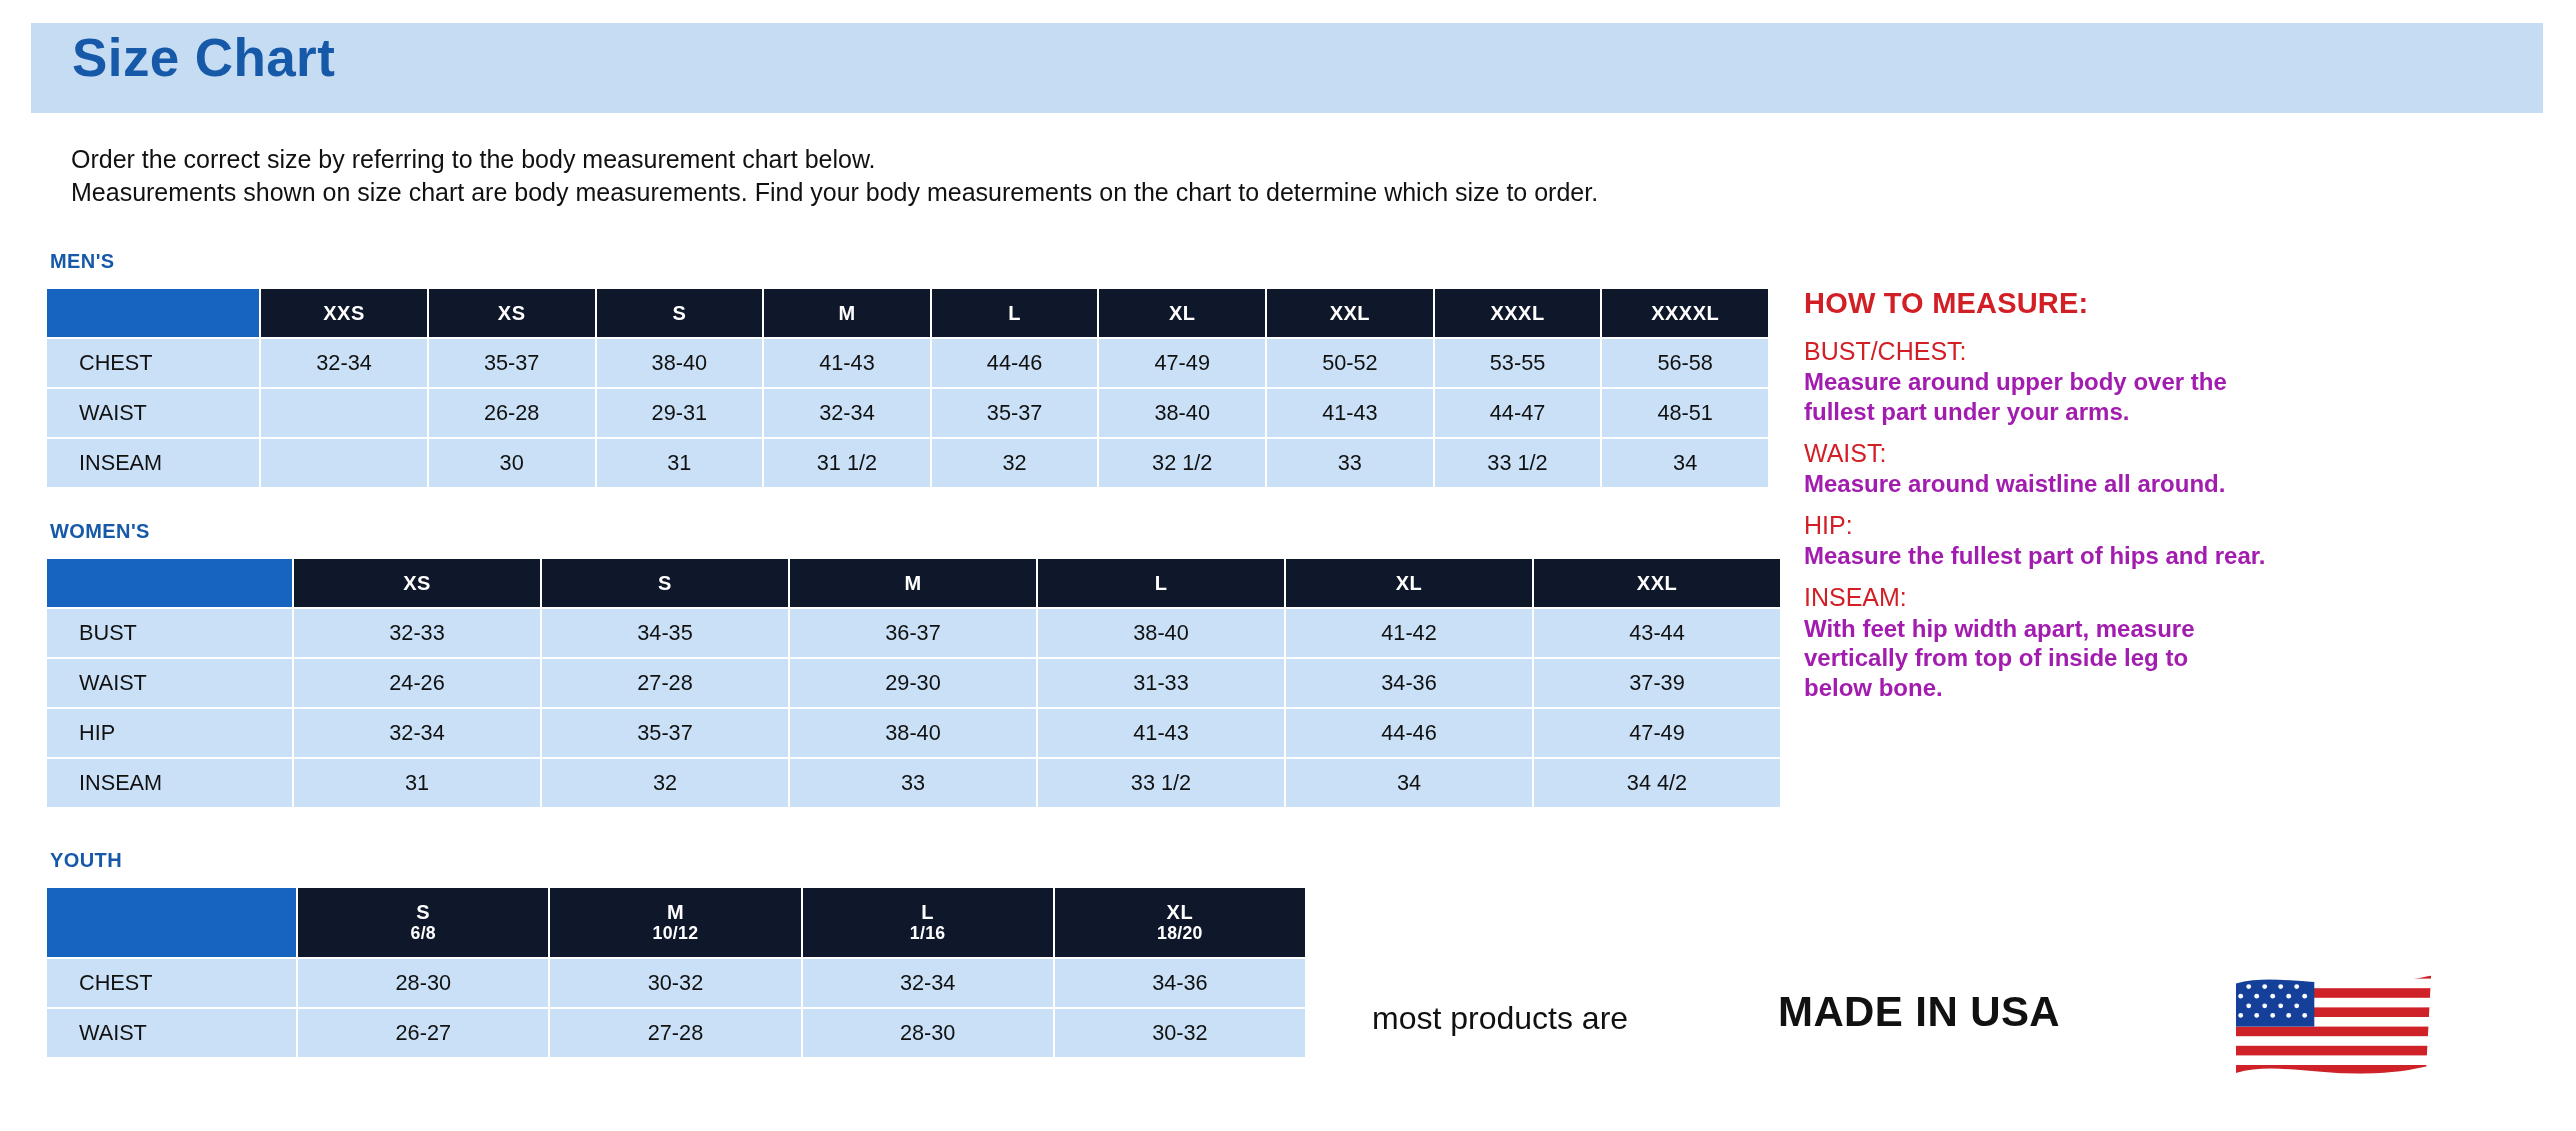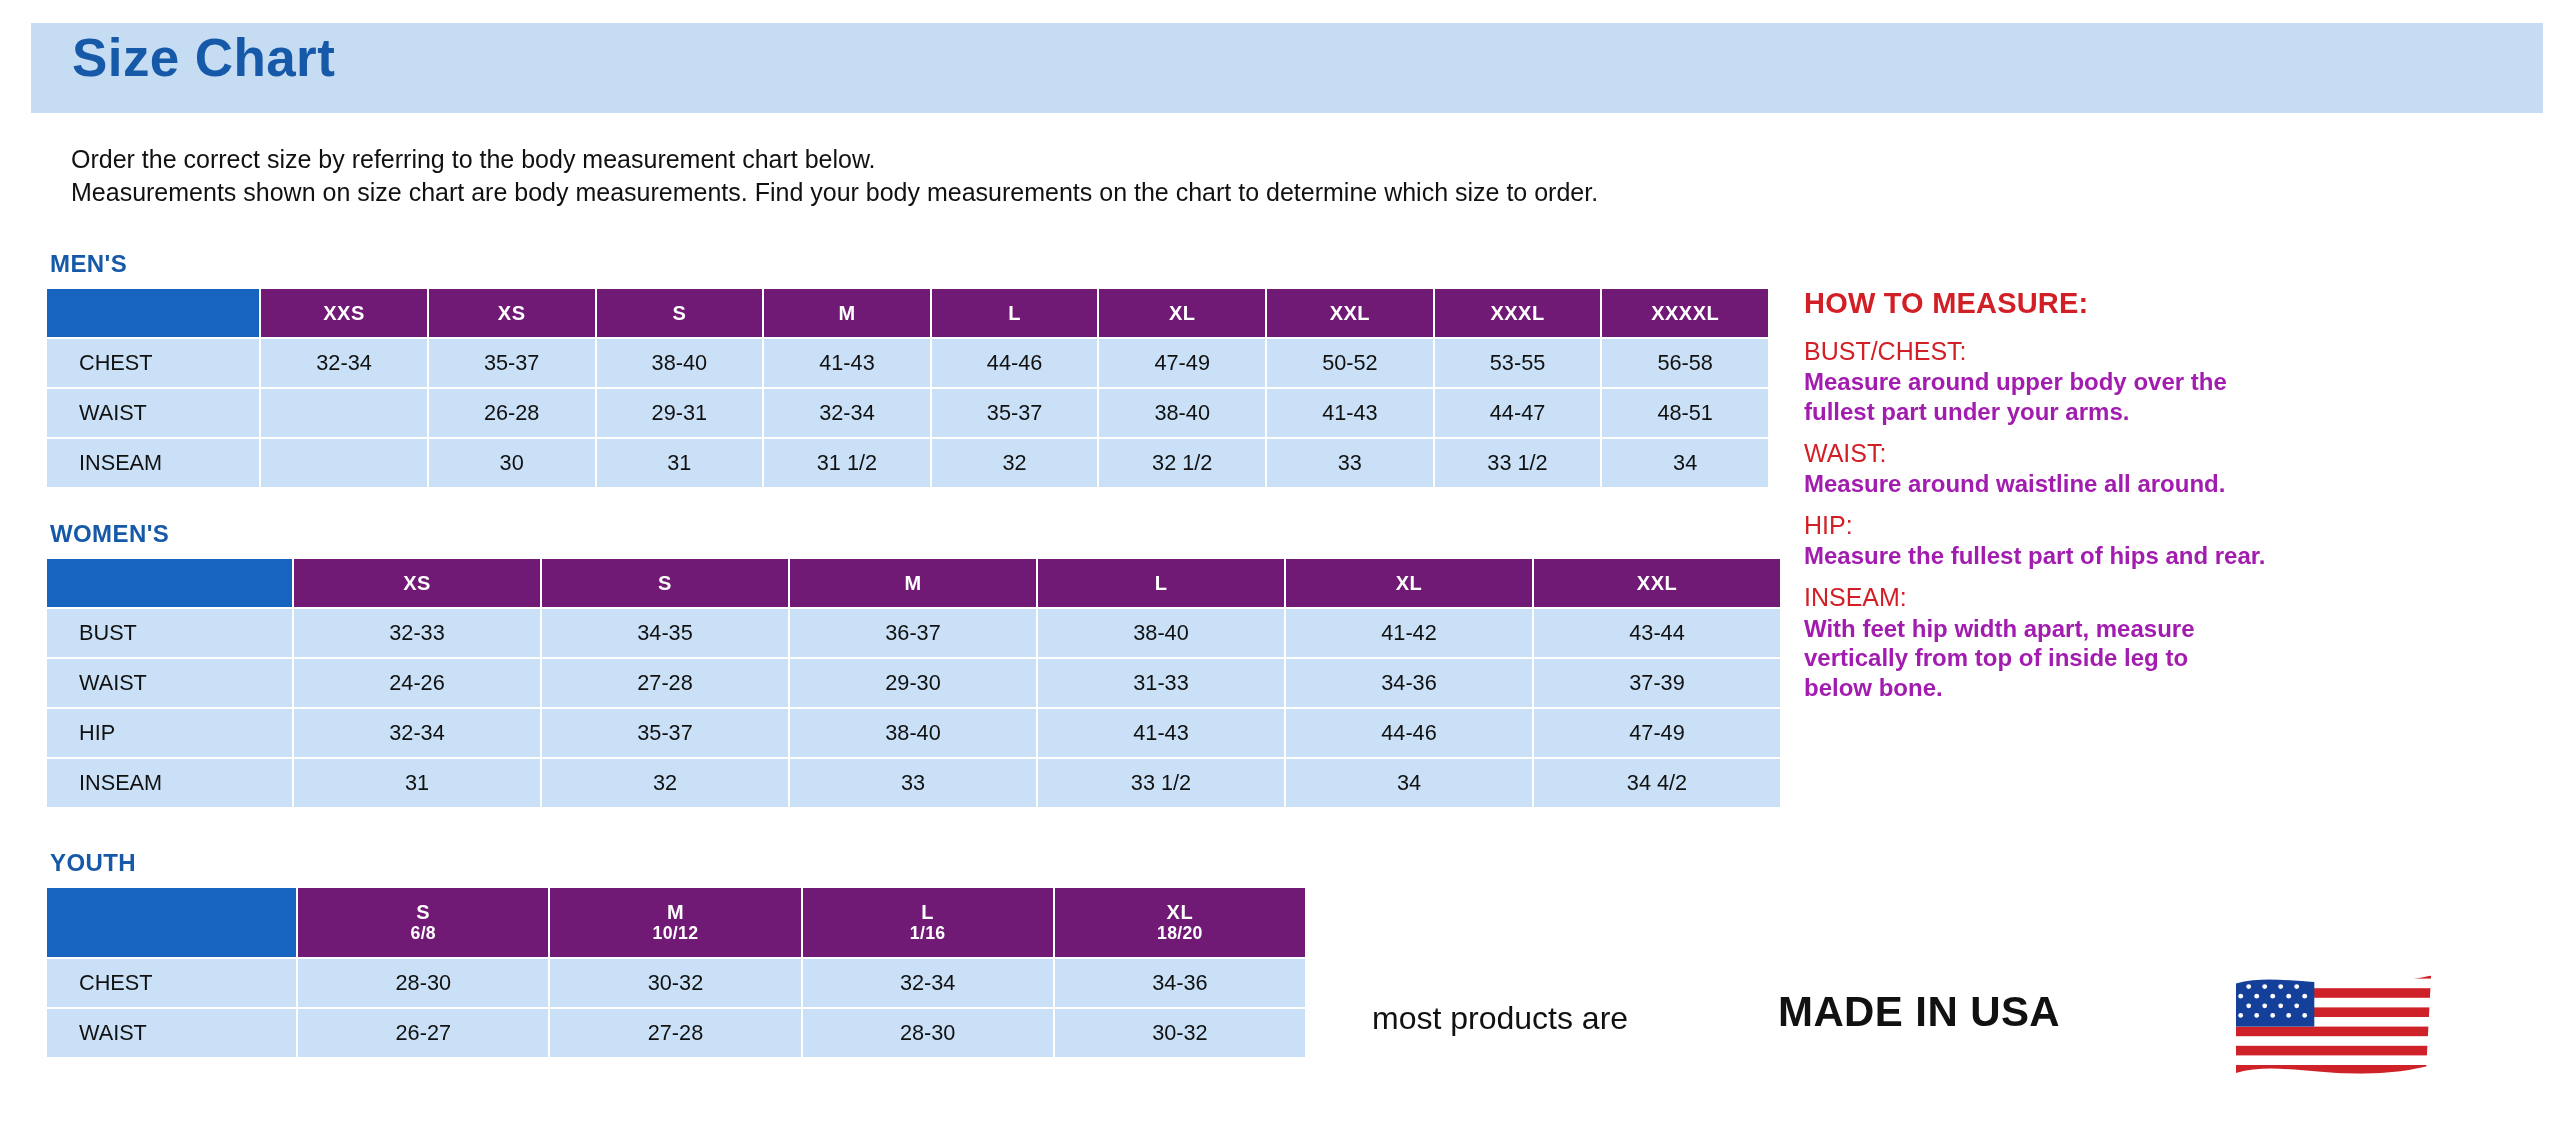--- a/index.html
+++ b/index.html
@@ -49,21 +49,21 @@
     width: 2464px;
     font-size: 25px;
     color: #111111;
     line-height: 1.32;
   }
   .intro div { white-space: nowrap; }
 
   
   .section-title {
     position: absolute;
-    font-size: 24px;
+    font-size: 20px;
     font-weight: bold;
     color: #1659a8;
     letter-spacing: 0.4px;
   }
   #men-title   { left: 50px;  top: 250px; }
   #women-title { left: 50px;  top: 520px; }
   #youth-title { left: 50px;  top: 849px; }
 
   
   table.size-table {
@@ -78,21 +78,21 @@
     margin: 0;
     text-align: center;
     vertical-align: middle;
     font-size: 21.7px;
     color: #111111;
     background: #c9e0f6;
     height: 48px;
     font-weight: normal;
   }
   table.size-table th {
-    background: #701a75;
+    background: #0f172a;
     color: #ffffff;
     font-weight: bold;
     font-size: 20px;
     letter-spacing: 0.5px;
   }
   table.size-table td.rowhead {
     background: #c9e0f6;
     text-align: left;
     padding-left: 32px;
     font-size: 21.7px;

